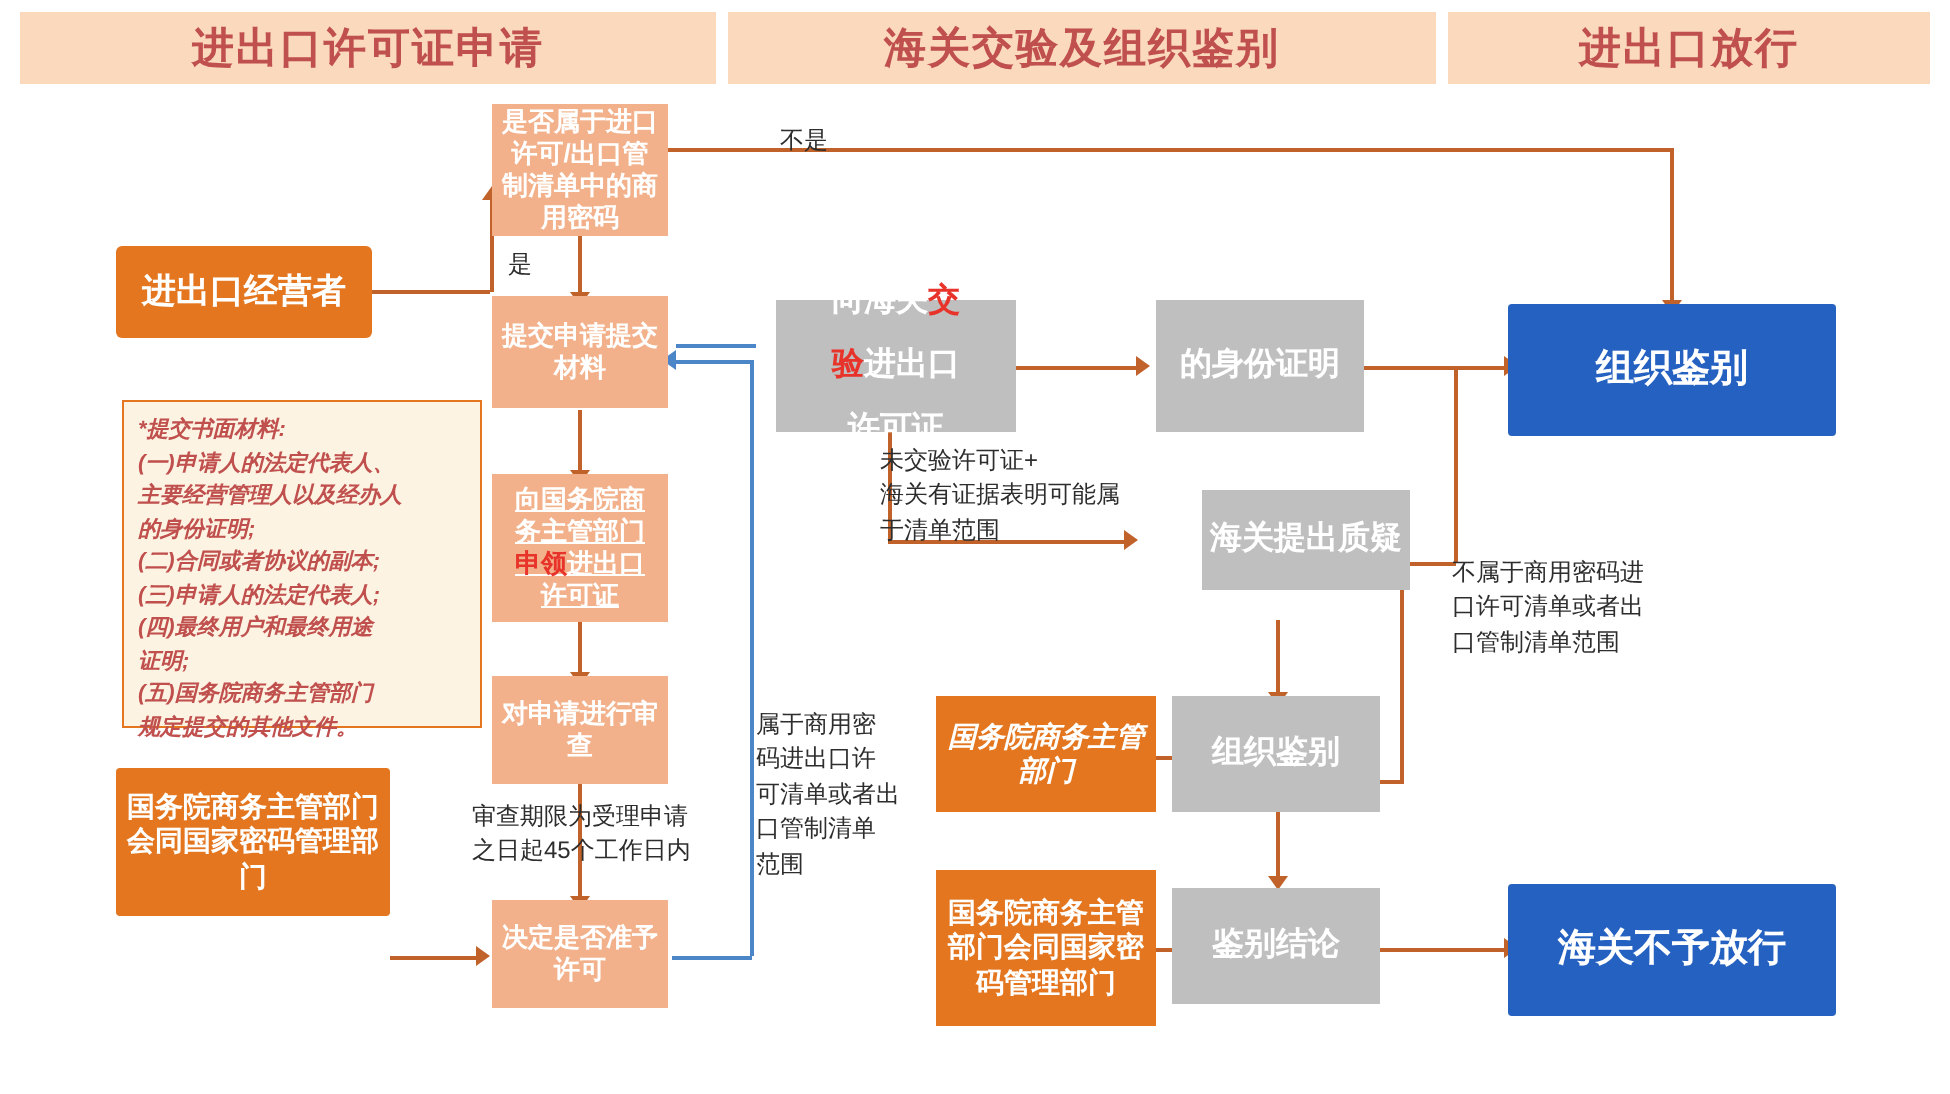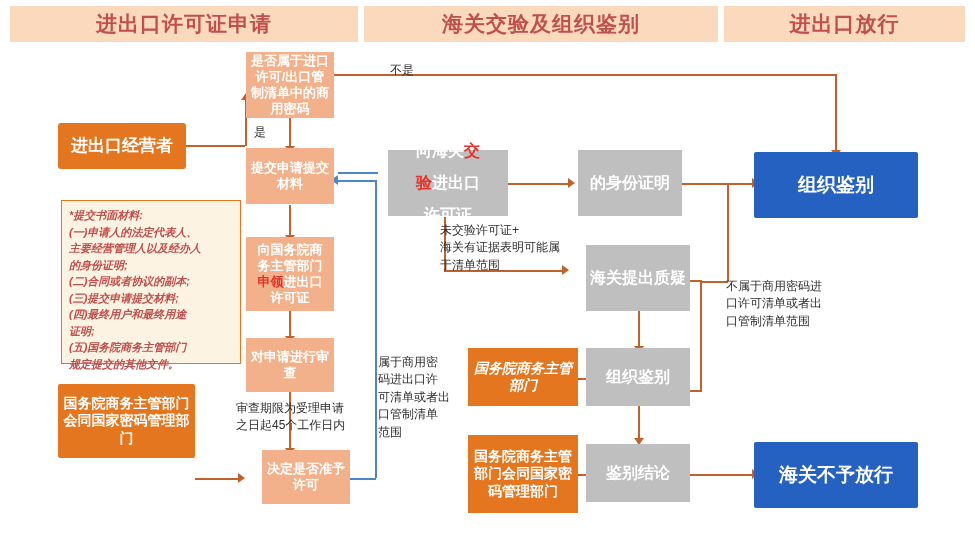--- a/index.html
+++ b/index.html
@@ -150,61 +150,61 @@
   <div class="ln-h" style="left:690px;top:390px;width:12px;"></div>
   <div class="ln-v" style="left:727px;top:183px;height:98px;"></div>
   <div class="ln-h" style="left:700px;top:281px;width:28px;"></div>
 
   <div class="node n-orange" style="left:58px;top:123px;width:128px;height:46px;">进出口经营者</div>
 
   <div class="node n-salmon" style="left:246px;top:52px;width:88px;height:66px;padding:4px;">是否属于进口许可/出口管制清单中的商用密码</div>
 
   <div class="node n-salmon" style="left:246px;top:148px;width:88px;height:56px;padding:4px;">提交申请提交材料</div>
 
-  <div class="node n-salmon stack" style="left:246px;top:237px;width:88px;height:74px;padding:4px;">
+  <div class="node n-salmon stack" style="left:246px;top:237px;width:88px;height:74px;padding:4px;text-decoration:underline;">
     <span>向国务院商</span>
     <span>务主管部门</span>
     <span>
       <span class="hl-red">申领</span><span>进出口</span>
     </span>
     <span>许可证</span>
   </div>
 
   <div class="node n-salmon" style="left:246px;top:338px;width:88px;height:54px;padding:4px;">对申请进行审查</div>
 
-  <div class="node n-salmon" style="left:246px;top:450px;width:88px;height:54px;padding:4px;margin-left:16px;">决定是否准予许可</div>
+  <div class="node n-salmon" style="left:246px;top:450px;width:88px;height:54px;padding:4px;">决定是否准予许可</div>
 
   <div class="node n-orange2" style="left:58px;top:384px;width:137px;height:74px;padding:4px;border-radius:2px;">国务院商务主管部门会同国家密码管理部门</div>
 
   <div class="note" style="left:30px;top:200px;width:180px;height:164px;margin-left:31px;">
     <span class="ln">*提交书面材料:</span>
     <span class="ln">(一)申请人的法定代表人、</span>
     <span class="ln">主要经营管理人以及经办人</span>
     <span class="ln">的身份证明;</span>
     <span class="ln">(二)合同或者协议的副本;</span>
-    <span class="ln">(三)提交申请提交材料;</span>
+    <span class="ln">(三)申请人的法定代表人;</span>
     <span class="ln">(四)最终用户和最终用途</span>
     <span class="ln">证明;</span>
     <span class="ln">(五)国务院商务主管部门</span>
     <span class="ln">规定提交的其他文件。</span>
   </div>
 
   <div class="node n-gray stack" style="left:388px;top:150px;width:120px;height:66px;padding:3px;gap:12px;">
     <span>
       <span>向海关</span><span class="hl-red">交</span>
     </span>
     <span>
       <span class="hl-red">验</span><span>进出口</span>
     </span>
     <span>许可证</span>
   </div>
 
   <div class="node n-gray" style="left:578px;top:150px;width:104px;height:66px;padding:4px;">的身份证明</div>
 
-  <div class="node n-gray" style="left:586px;top:245px;width:104px;height:66px;padding:4px;">海关提出质疑</div>
+  <div class="node n-gray" style="left:601px;top:245px;width:104px;height:50px;padding:4px;">海关提出质疑</div>
 
   <div class="node n-gray" style="left:586px;top:444px;width:104px;height:58px;padding:4px;">鉴别结论</div>
 
   <div class="node n-gray" style="left:586px;top:348px;width:104px;height:58px;padding:4px;">组织鉴别</div>
 
   <div class="node n-orange2" style="left:468px;top:348px;width:110px;height:58px;padding:4px;font-style:italic;">国务院商务主管部门</div>
 
   <div class="node n-orange2" style="left:468px;top:435px;width:110px;height:78px;padding:4px;">国务院商务主管部门会同国家密码管理部门</div>
 
   <div class="node n-blue" style="left:754px;top:152px;width:164px;height:66px;">组织鉴别</div>

